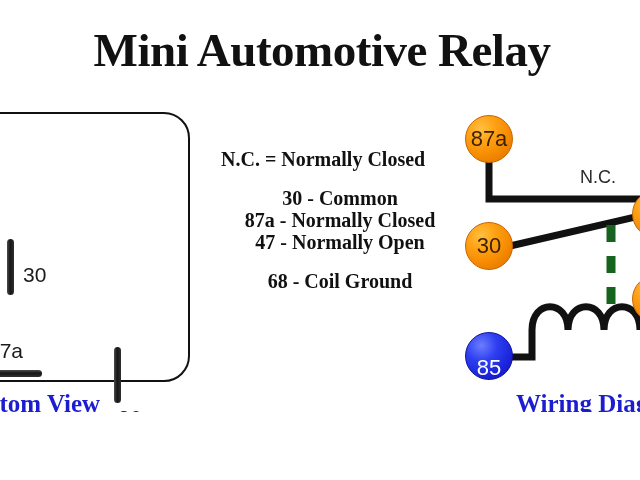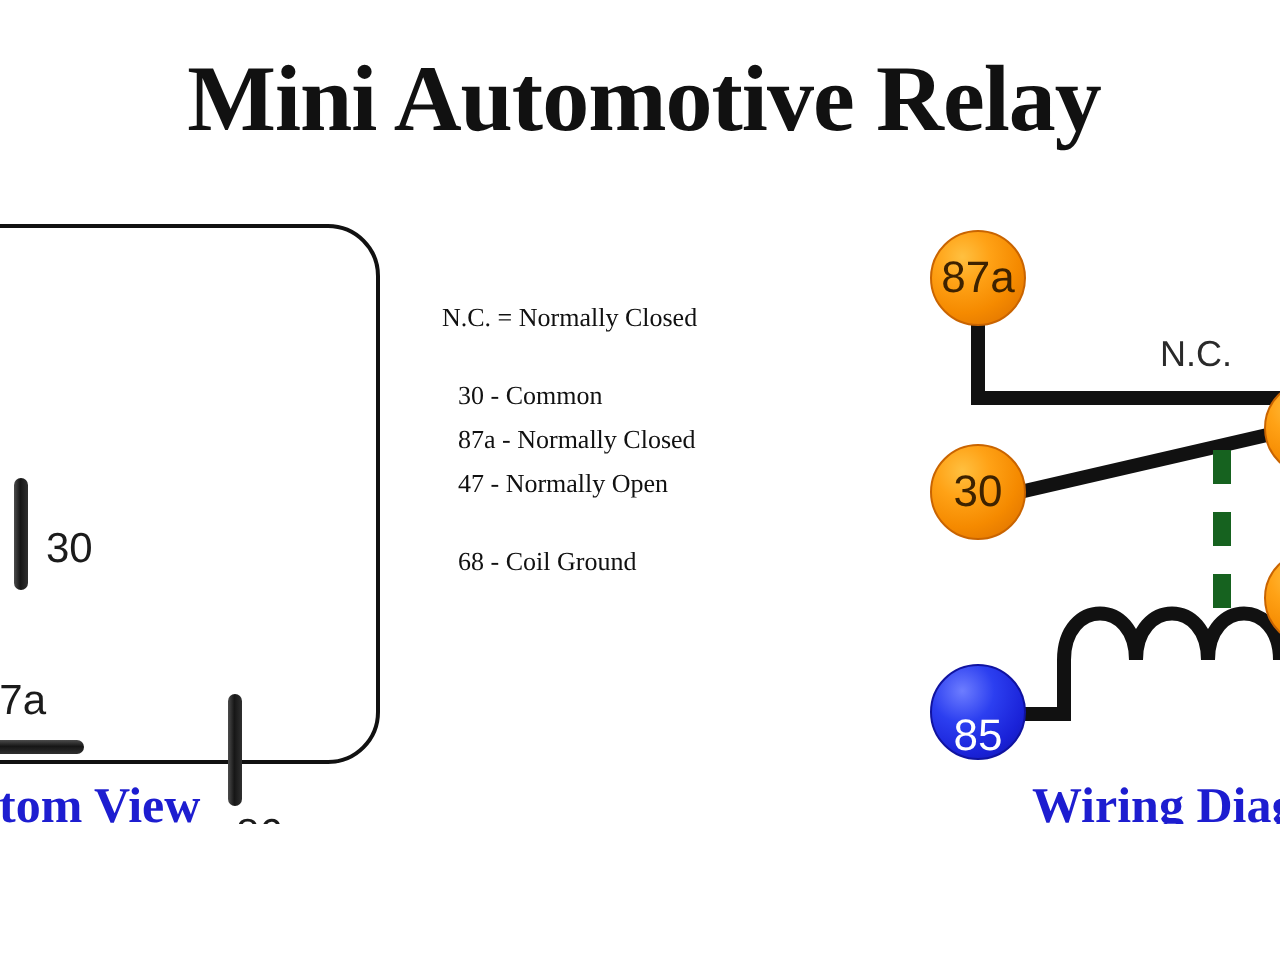--- a/index.html
+++ b/index.html
@@ -91,27 +91,27 @@
   
   #legend {
     position: absolute;
     left: 221px;
     top: 148px;
     width: 230px;
   }
   .legend-group { margin-bottom: 17px; }
   .legend-line {
     font-family: "Liberation Serif", serif;
-    font-weight: normal;
-    font-size: 13px;
+    font-weight: bold;
+    font-size: 20px;
     line-height: 22px;
     color: #111111;
     white-space: nowrap;
   }
-  .legend-group.indent .legend-line { padding-left: 8px; }
+  .legend-group.indent .legend-line { padding-left: 8px; text-align: center; }
 
   
   #wiring { position: absolute; left: 440px; top: 100px; width: 200px; height: 300px; }
   #wiring svg { position: absolute; left: 0; top: 0; }
 
   .node {
     position: absolute;
     width: 48px;
     height: 48px;
     border-radius: 50%;

